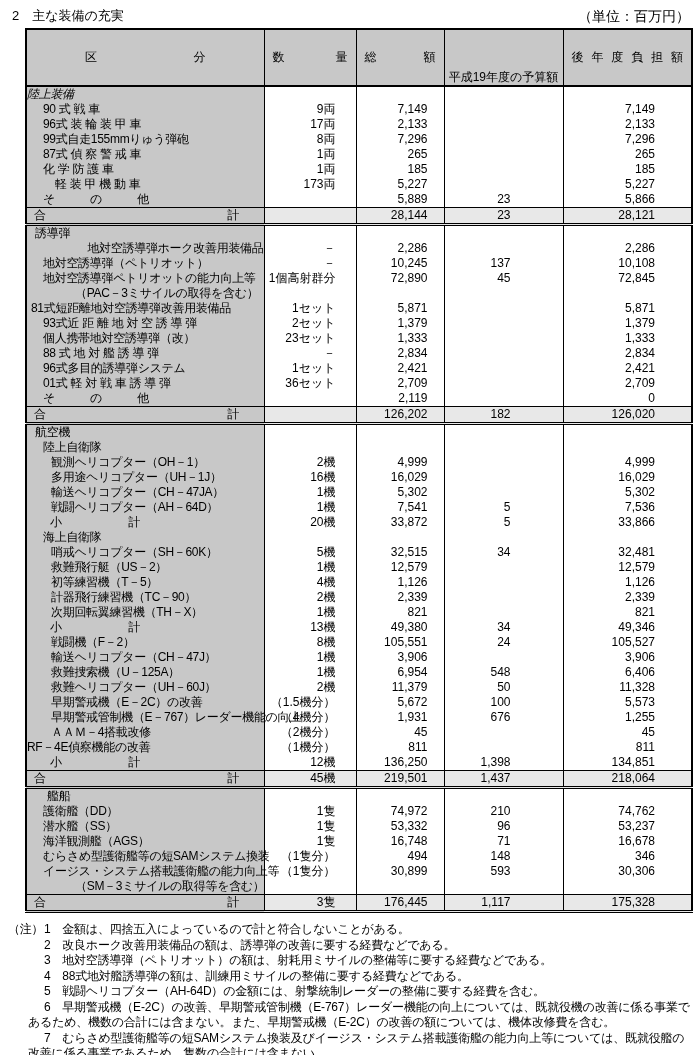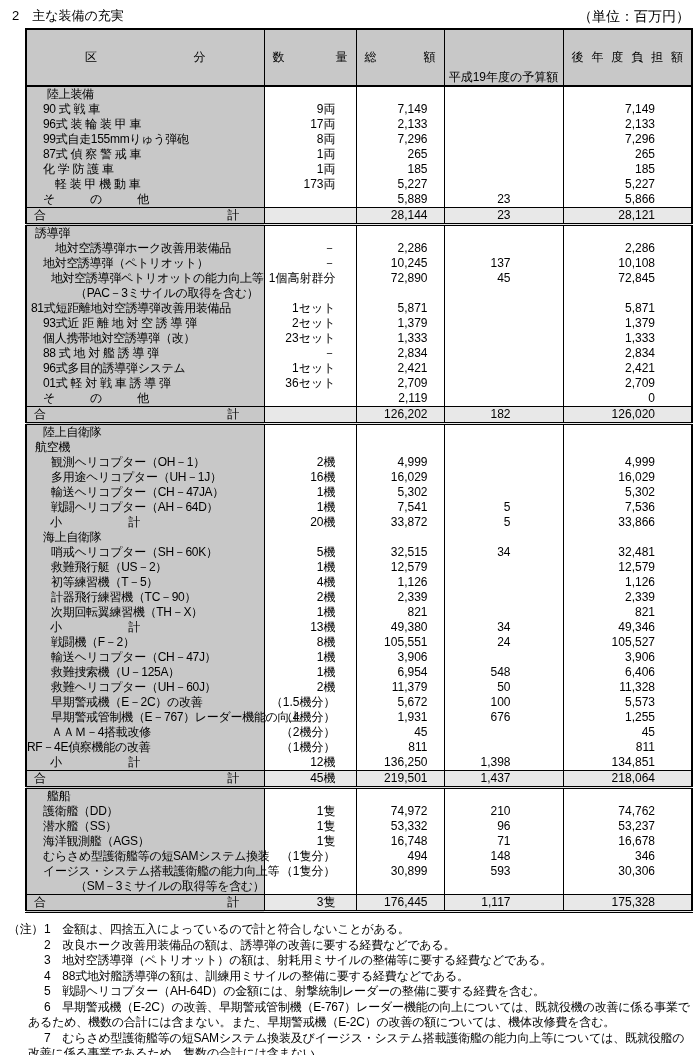--- a/index.html
+++ b/index.html
@@ -90,21 +90,21 @@
               <span>度</span>
               <span>負</span>
               <span>担</span>
               <span>額</span>
             </div>
           </th>
       </tr>
     </thead>
     <tbody>
         <tr class="sec">
-          <td class="name" style="padding-left: 20px;">陸上装備</td>
+          <td class="name" style="padding-left: 0; font-style: italic;">陸上装備</td>
           <td class="qty"></td>
           <td class="tot"></td>
           <td class="bud"></td>
           <td class="fut"></td>
         </tr>
         <tr class="item">
           <td class="name" style="padding-left: 16px;">90 式 戦 車</td>
           <td class="qty">9両</td>
           <td class="tot">7,149</td>
           <td class="bud"></td>
@@ -165,35 +165,35 @@
           <td class="fut">28,121</td>
         </tr>
         <tr class="sec">
           <td class="name" style="padding-left: 8px;">誘導弾</td>
           <td class="qty"></td>
           <td class="tot"></td>
           <td class="bud"></td>
           <td class="fut"></td>
         </tr>
         <tr class="item">
-          <td class="name" style="padding-left: 28px;">地対空誘導弾ホーク改善用装備品</td>
+          <td class="name" style="padding-left: 28px; text-align: right;">地対空誘導弾ホーク改善用装備品</td>
           <td class="qty">－</td>
           <td class="tot">2,286</td>
           <td class="bud"></td>
           <td class="fut">2,286</td>
         </tr>
         <tr class="item">
           <td class="name" style="padding-left: 16px;">地対空誘導弾（ペトリオット）</td>
           <td class="qty">－</td>
           <td class="tot">10,245</td>
           <td class="bud">137</td>
           <td class="fut">10,108</td>
         </tr>
         <tr class="item">
-          <td class="name" style="padding-left: 16px; text-align: right;">地対空誘導弾ペトリオットの能力向上等</td>
+          <td class="name" style="padding-left: 16px;">地対空誘導弾ペトリオットの能力向上等</td>
           <td class="qty">1個高射群分</td>
           <td class="tot">72,890</td>
           <td class="bud">45</td>
           <td class="fut">72,845</td>
         </tr>
         <tr class="note">
           <td class="name" style="padding-left: 32px;">（PAC－3ミサイルの取得を含む）</td>
           <td class="qty"></td>
           <td class="tot"></td>
           <td class="bud"></td>
@@ -254,28 +254,28 @@
               <span>合</span>
               <span>計</span>
             </span>
           </td>
           <td class="qty"></td>
           <td class="tot">126,202</td>
           <td class="bud">182</td>
           <td class="fut">126,020</td>
         </tr>
         <tr class="sec">
+          <td class="name" style="padding-left: 8px;">航空機</td>
+          <td class="qty"></td>
+          <td class="tot"></td>
+          <td class="bud"></td>
+          <td class="fut"></td>
+        </tr>
+        <tr class="sec">
           <td class="name" style="padding-left: 16px;">陸上自衛隊</td>
-          <td class="qty"></td>
-          <td class="tot"></td>
-          <td class="bud"></td>
-          <td class="fut"></td>
-        </tr>
-        <tr class="sec">
-          <td class="name" style="padding-left: 8px;">航空機</td>
           <td class="qty"></td>
           <td class="tot"></td>
           <td class="bud"></td>
           <td class="fut"></td>
         </tr>
         <tr class="item">
           <td class="name" style="padding-left: 24px;">観測ヘリコプター（OH－1）</td>
           <td class="qty">2機</td>
           <td class="tot">4,999</td>
           <td class="bud"></td>

